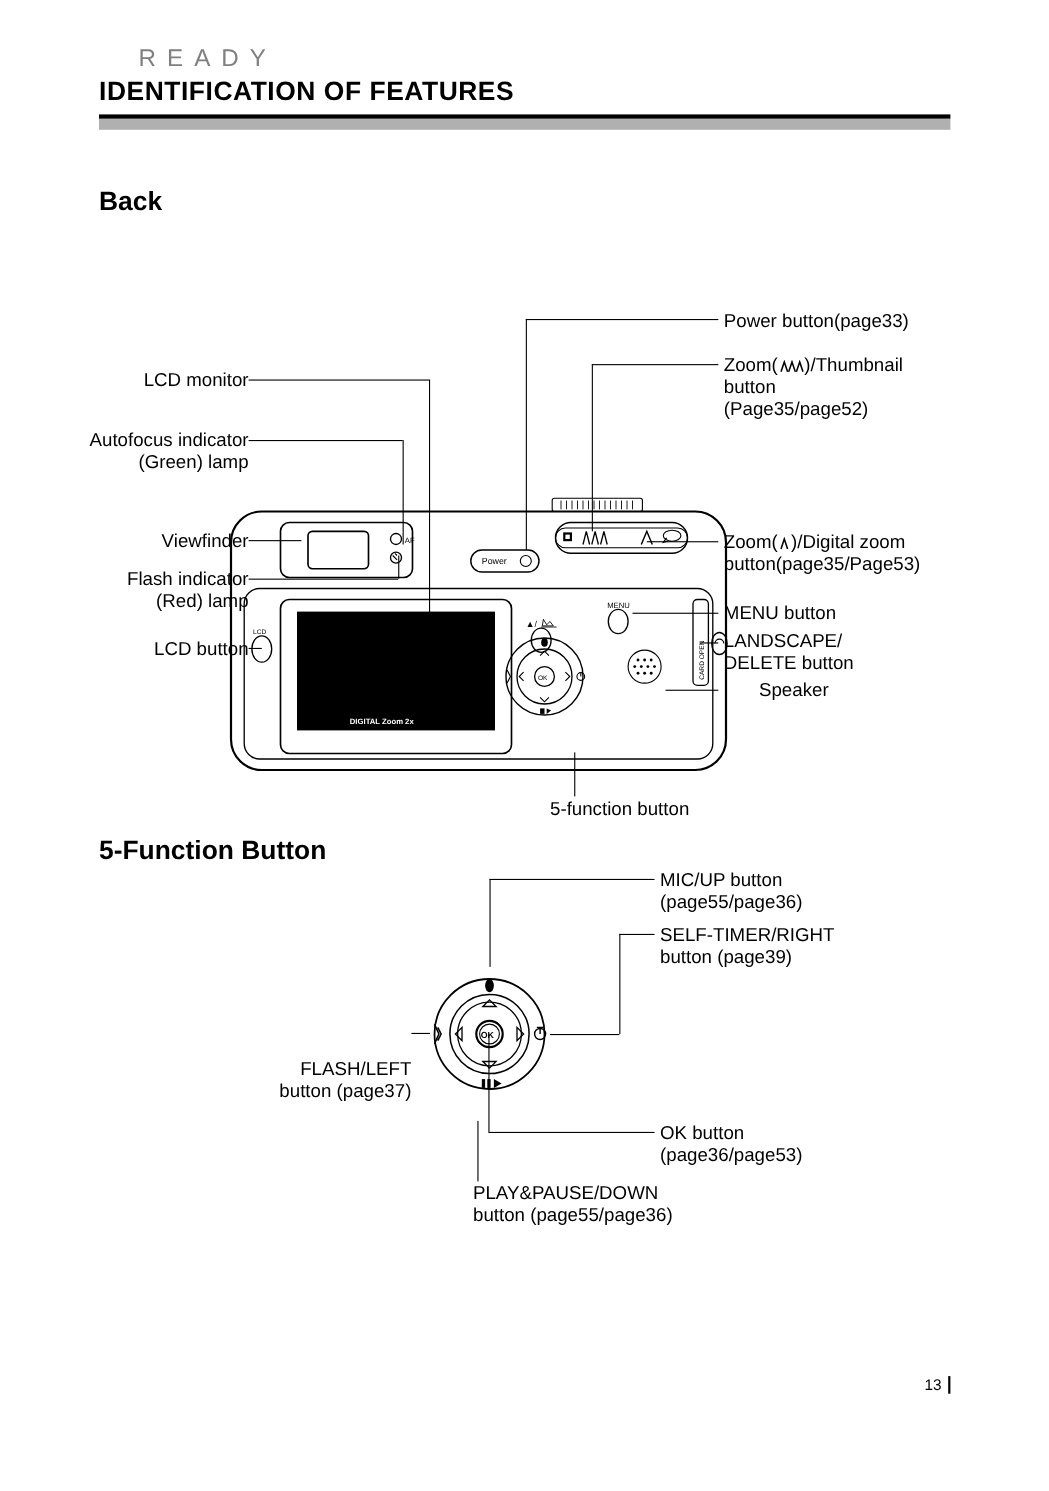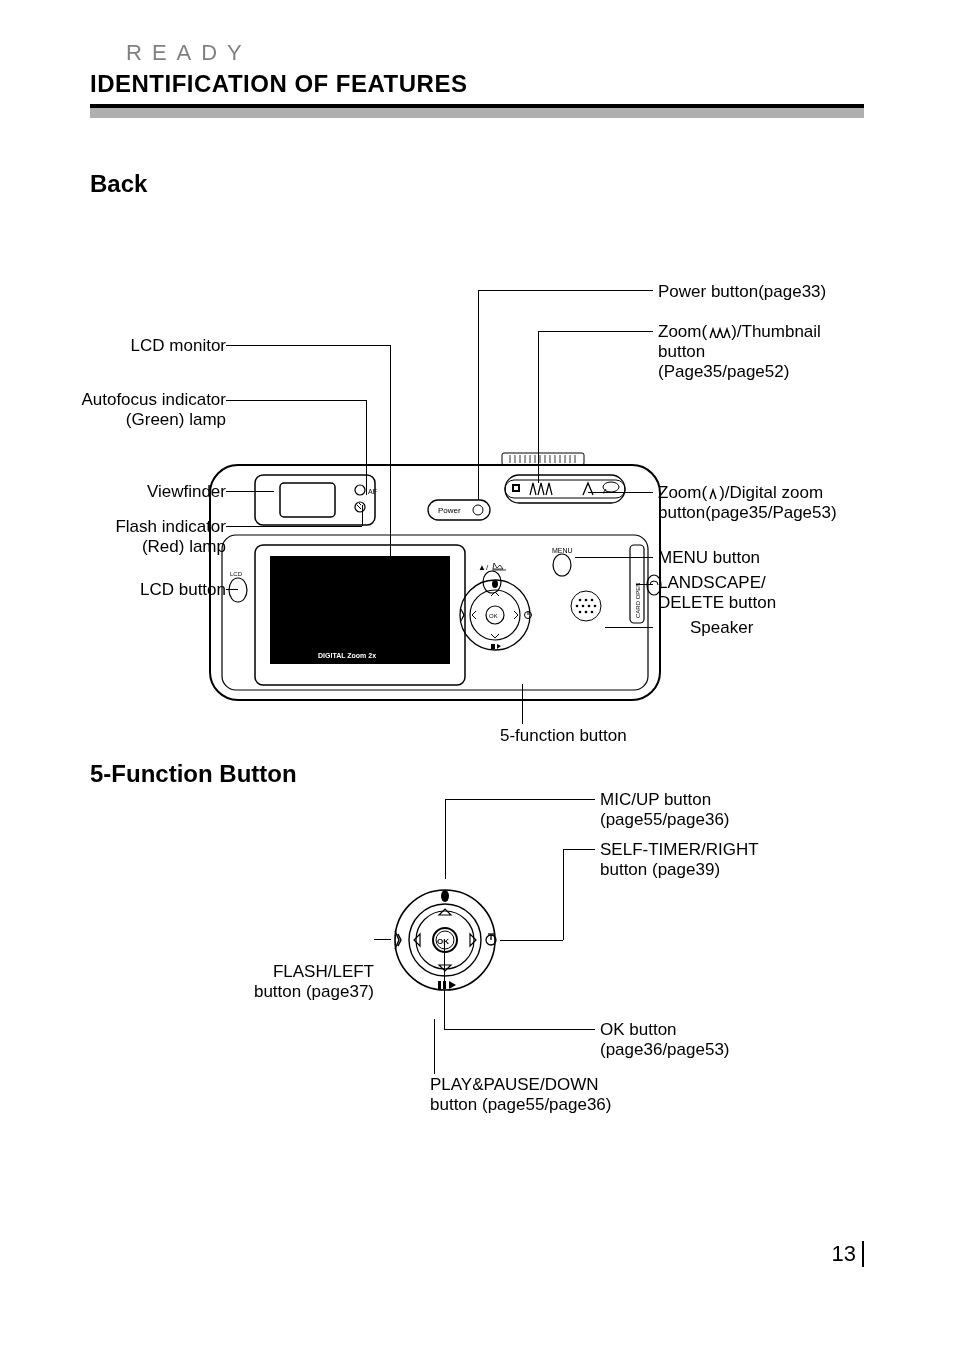--- a/index.html
+++ b/index.html
@@ -83,21 +83,21 @@
   .leader {
     position: absolute;
     background: #000;
   }
   .h { height:1px; }
   .v { width:1px; }
   .page-num {
     position: absolute;
     right: 90px;
     bottom: 88px;
-    font-size: 22px;
+    font-size: 14px;
     font-weight: 400;
     border-right: 2px solid #000;
     padding-right:6px;
   }
   .icon-inline svg { vertical-align: -2px; }
 </style>
 </head>
 <body>
 <div class="page">
 

